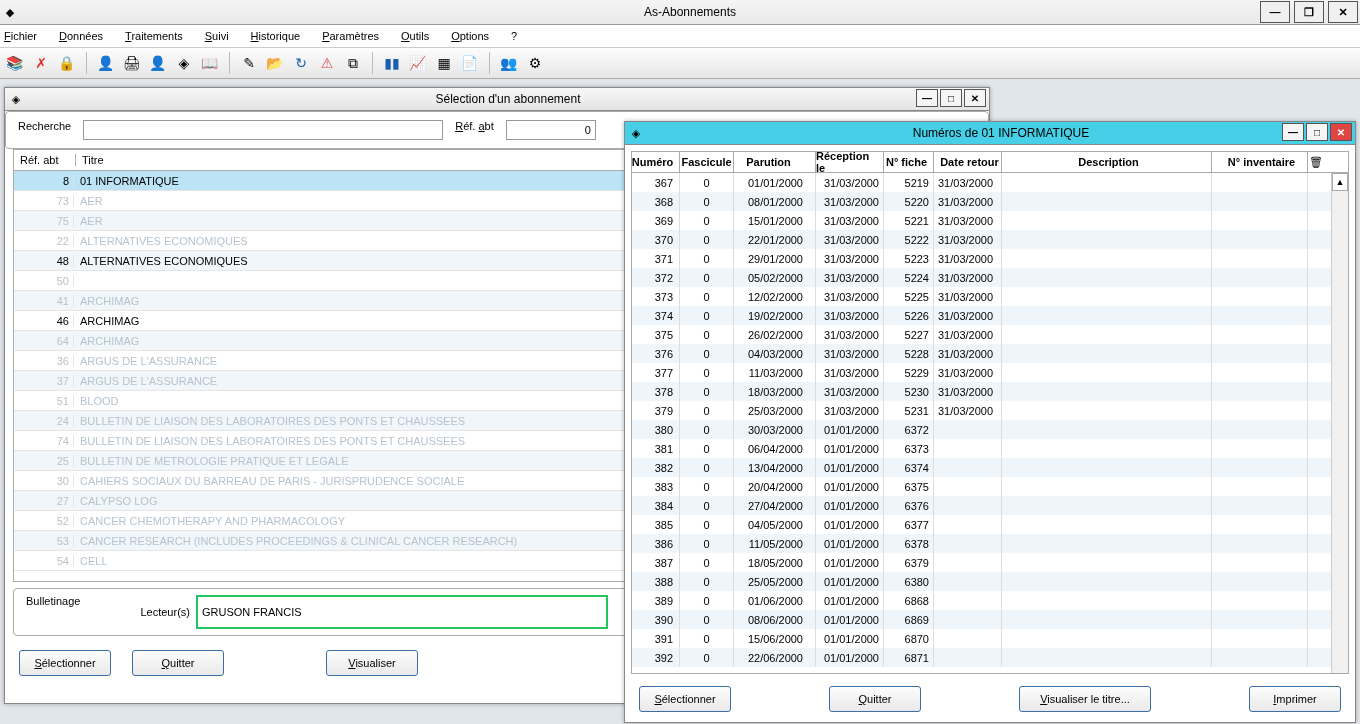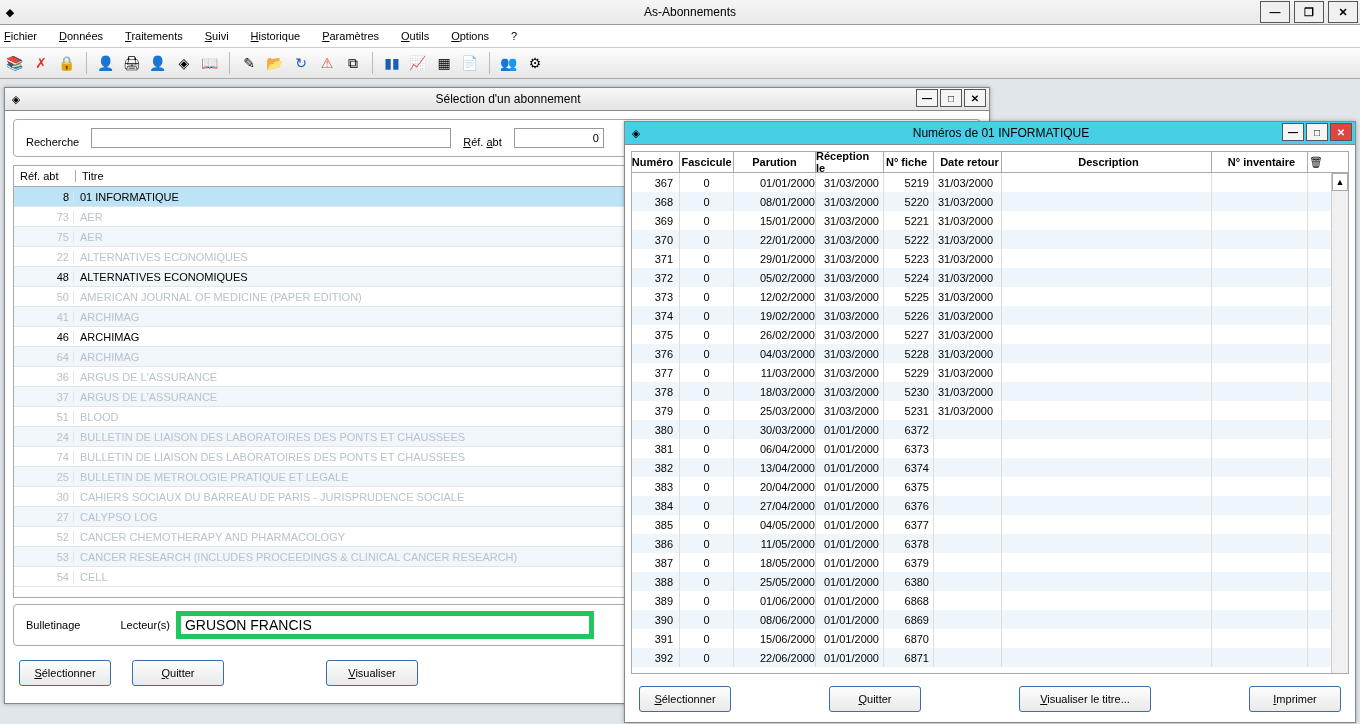--- a/index.html
+++ b/index.html
@@ -16,47 +16,47 @@
 .workspace{position:relative;background:#e1e6ea;height:calc(100% - 24px - 22px - 30px)}
 .sub-window{position:absolute;background:#fff;border:1px solid #888;box-shadow:0 0 4px rgba(0,0,0,.3);display:flex;flex-direction:column}
 .sub-title{height:22px;display:flex;align-items:center;border-bottom:1px solid #888;position:relative;padding-left:4px}
 .sub-title.gray{background:linear-gradient(#f7f7f7,#e4e4e4)}
 .sub-title.cyan{background:#46cfe6}
 .sub-title .stitle{flex:1;text-align:center;font-size:12px}
 .sub-title .icon{width:14px;height:14px;display:flex;align-items:center;justify-content:center;margin-right:4px}
 .sw-btns{position:absolute;right:2px;top:1px;display:flex}
 .sw-btn{width:20px;height:16px;border:1px solid #555;margin:0 1px;display:flex;align-items:center;justify-content:center;font-size:10px;font-weight:bold;background:#f5f5f5}
 .sw-btn.red{background:#e04545;color:#fff}
-.search-box{padding:8px 12px;border:1px solid #aaa;margin:8px;border-radius:4px;display:flex;align-items:flex-end;gap:12px}
+.search-box{padding:8px 12px;border:1px solid #aaa;margin:0;border-radius:4px;display:flex;align-items:flex-start;gap:12px}
 .search-box label{white-space:nowrap}
 .search-box input[type=text]{border:1px solid #999;height:18px;padding:0 4px;font-family:inherit;font-size:11px}
 .list-header{display:flex;border:1px solid #aaa;margin:0 8px;background:#fff;height:20px;align-items:center}
 .list-header .col1{width:55px;border-right:1px solid #aaa;padding-left:6px}
 .list-header .col2{flex:1;padding-left:6px}
 .list-body{margin:0 8px;border:1px solid #aaa;border-top:none;overflow-y:auto;background:#fff}
 .list-row{display:flex;height:19px;align-items:center;border-bottom:1px solid #e5e5e5}
 .list-row .c1{width:55px;text-align:right;padding-right:4px;border-right:1px solid #e5e5e5}
 .list-row .c2{flex:1;padding-left:6px}
 .list-row.inactive{color:#b7c3cd}
 .list-row.selected{background:#bde3f7}
 .list-row.alt{background:#f1f6fa}
-.bottom-info{margin:6px 8px;border:1px solid #aaa;border-radius:4px;padding:6px 12px;display:flex;align-items:center;gap:40px}
-.bottom-info input{border:5px solid #22c55e;height:18px;padding:0 4px;font-family:inherit;font-size:14px}
+.bottom-info{margin:6px 8px;border:1px solid #aaa;border-radius:4px;padding:6px 12px;display:flex;gap:60px}
+.bottom-info input{border:2px solid #22c55e;height:18px;padding:6px 4px;font-family:inherit;font-size:11px}
 .btn-row{display:flex;gap:21px;padding:8px 14px;align-items:center}
 .btn{min-width:90px;height:24px;border:1.5px solid #3a6ea5;border-radius:3px;background:linear-gradient(#fdfdfd,#e9e9e9);display:flex;align-items:center;justify-content:center;cursor:default}
 .btn .u:first-letter{text-decoration:underline}
 .numtable-wrap{flex:1;margin:6px;border:1px solid #aaa;overflow:hidden;display:flex;flex-direction:column}
 .numtable-head{display:flex;background:#fff;border-bottom:1px solid #aaa;height:20px;align-items:center}
 .numtable-body{flex:1;overflow:auto;position:relative}
 .nrow{display:flex;height:19px;align-items:center}
 .nrow.alt{background:#eef5fb}
 .ncol{border-right:1px solid #ddd;height:100%;display:flex;align-items:center;box-sizing:border-box}
 .nc-num{width:48px;justify-content:flex-end;padding-right:6px}
 .nc-fas{width:54px;justify-content:center}
-.nc-par{width:82px;justify-content:flex-end;padding-right:0}
+.nc-par{width:82px;justify-content:flex-end;padding-right:12px}
 .nc-rec{width:68px;justify-content:flex-end;padding-right:4px}
 .nc-fic{width:50px;justify-content:flex-end;padding-right:4px}
 .nc-ret{width:68px;justify-content:flex-start;padding-left:4px}
 .nc-desc{width:210px;padding-left:4px}
 .nc-inv{width:96px;padding-left:4px}
 .numtable-head .ncol{border-right:1px solid #aaa;justify-content:center;font-weight:bold}
 .vscroll{width:16px;background:#f0f0f0;border-left:1px solid #ccc}
 .vscroll .arrow{height:16px;border:1px solid #aaa;display:flex;align-items:center;justify-content:center;font-size:9px;background:#fff}
 </style>
 </head>
@@ -148,21 +148,20 @@
         <div class="list-row inactive">
           <div class="c1">22</div>
           <div class="c2">ALTERNATIVES ECONOMIQUES</div>
         </div>
         <div class="list-row alt">
           <div class="c1">48</div>
           <div class="c2">ALTERNATIVES ECONOMIQUES</div>
         </div>
         <div class="list-row inactive">
           <div class="c1">50</div>
-          <div class="c2">AMERICAN JOURNAL OF MEDICINE (PAPER EDITION)</div>
         </div>
         <div class="list-row alt inactive">
           <div class="c1">41</div>
           <div class="c2">ARCHIMAG</div>
         </div>
         <div class="list-row">
           <div class="c1">46</div>
           <div class="c2">ARCHIMAG</div>
         </div>
         <div class="list-row alt inactive">

